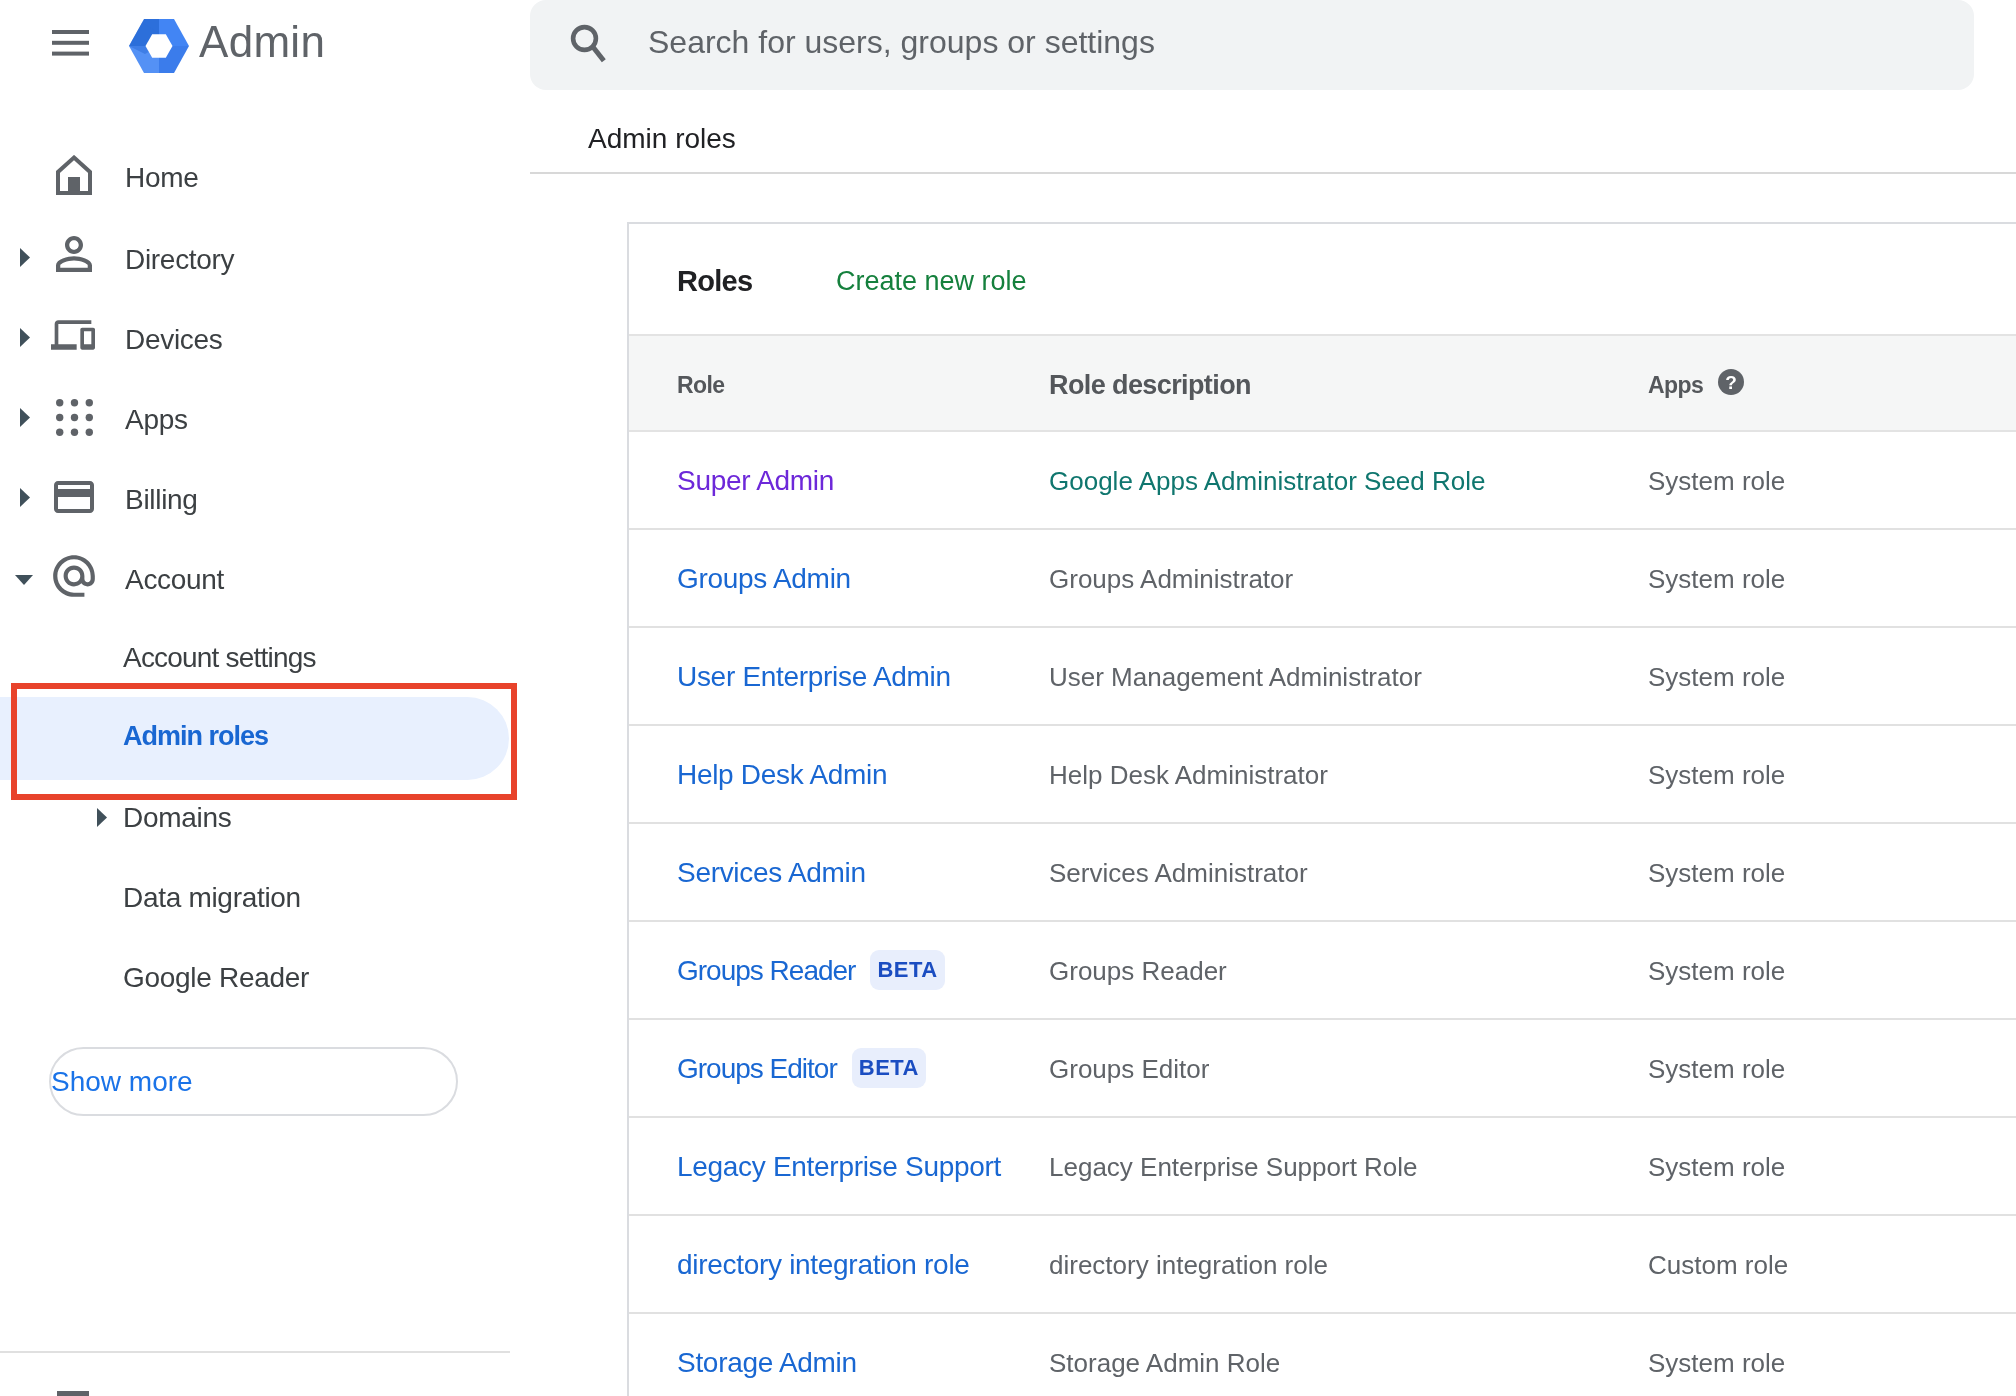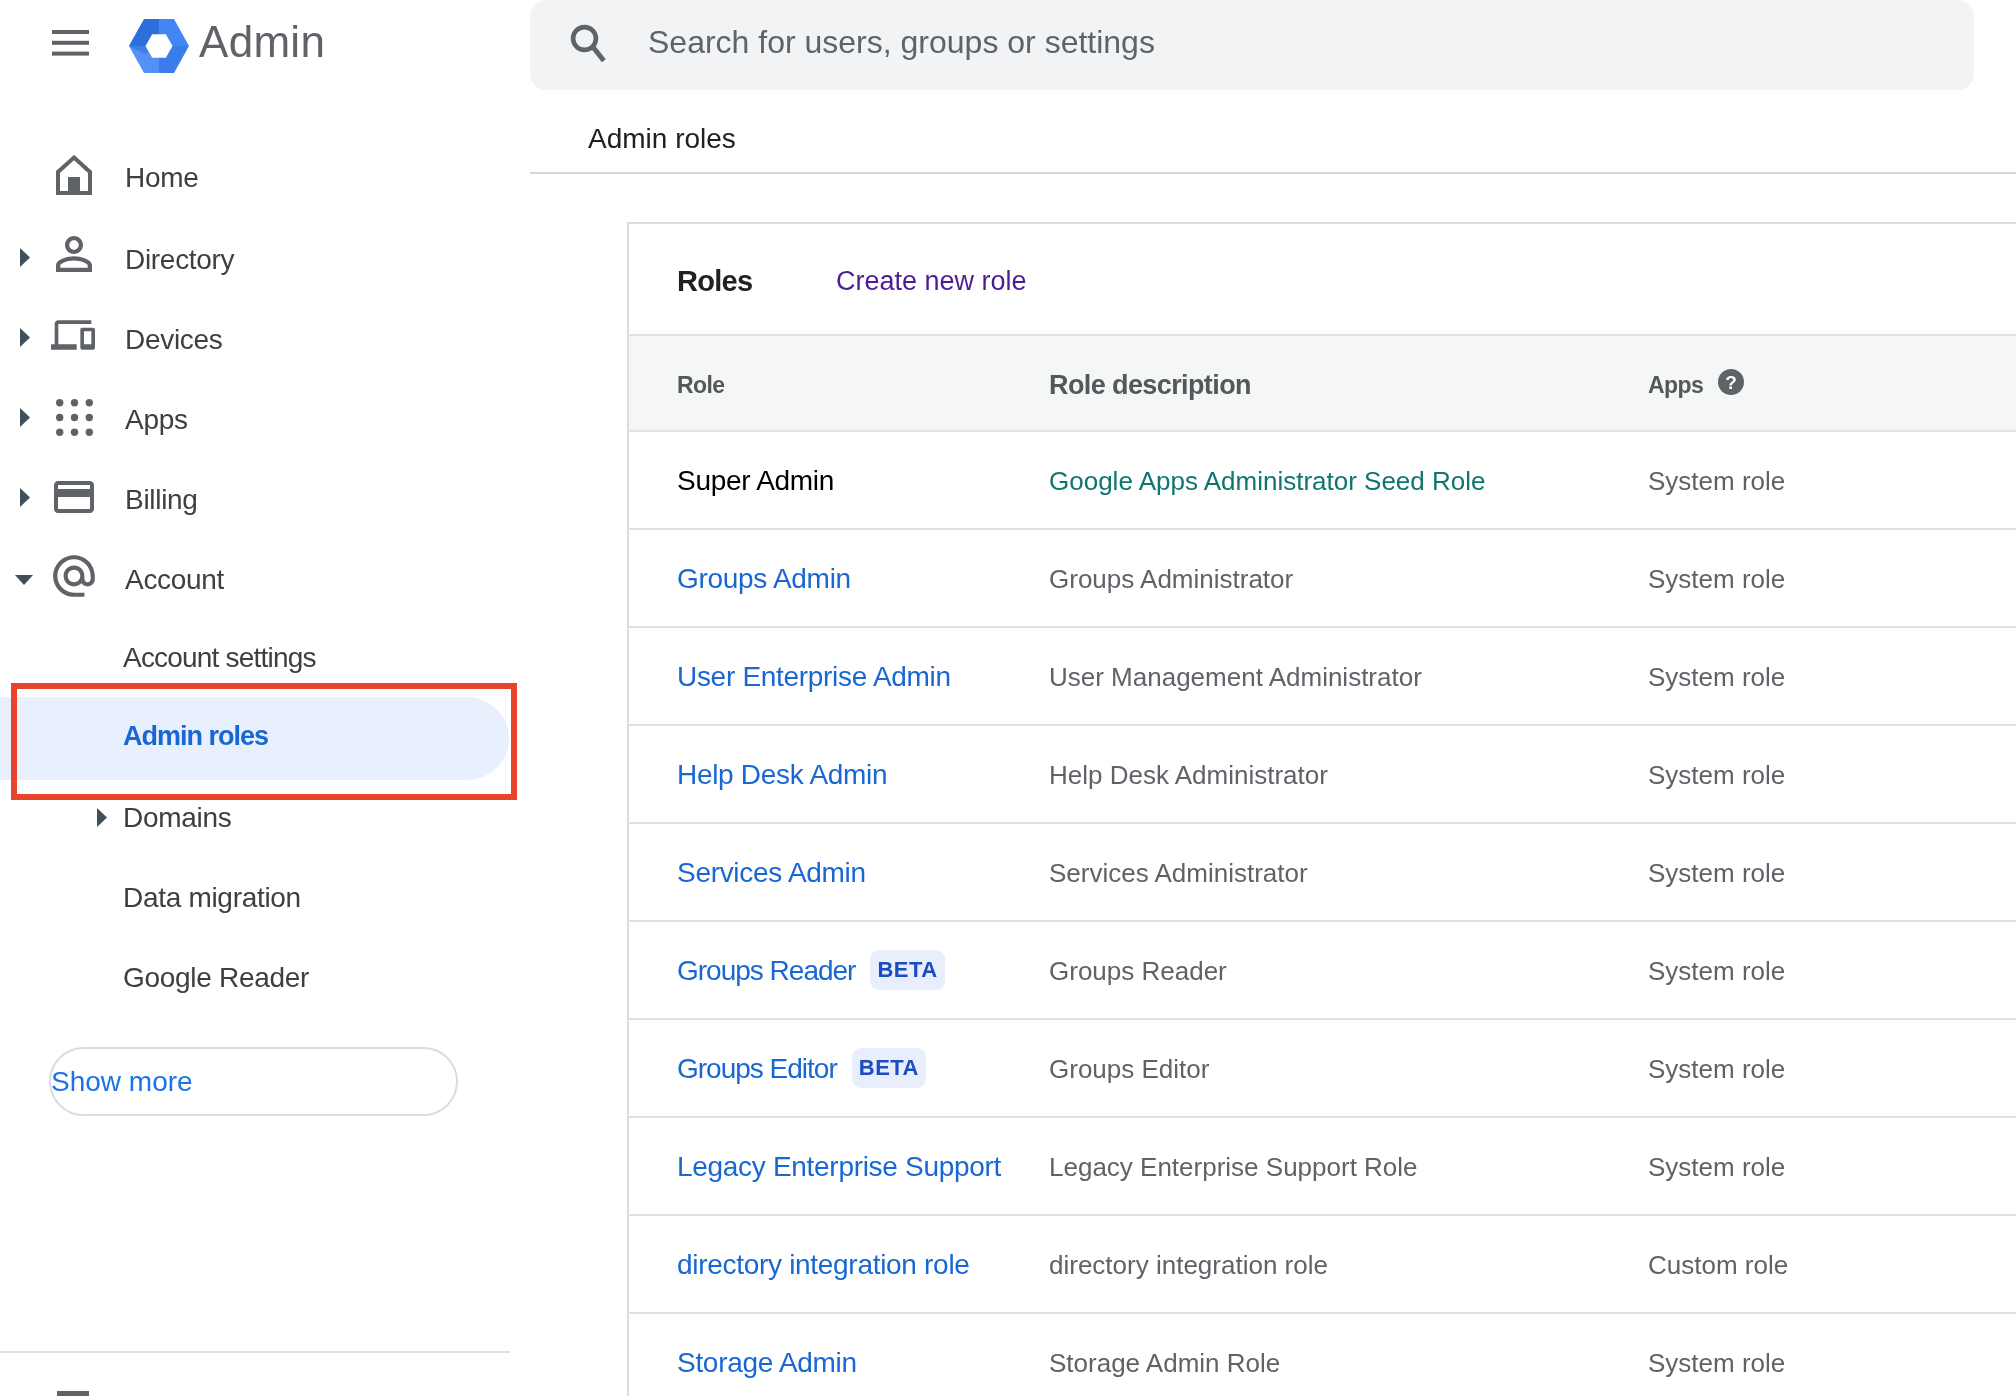--- a/index.html
+++ b/index.html
@@ -108,34 +108,34 @@
 <div class="abs" style="left:123px;top:950px;height:56px;line-height:56px;font-size:28px;letter-spacing:-0.3px;color:#3c4043;">Google Reader</div>
 
 <div class="abs" style="left:49px;top:1047px;width:409px;height:69px;border:2px solid #dadce0;border-radius:35px;text-align:left;line-height:65px;font-size:28px;color:#1a73e8;">Show more</div>
 
 <div class="abs" style="left:0;top:1351px;width:510px;height:2px;background:#e0e0e0;"></div>
 <div class="abs" style="left:57px;top:1391px;width:32px;height:5px;background:#5f6368;"></div>
 
 <div class="abs" style="left:627px;top:222px;width:1389px;height:1174px;border-top:2px solid #dadce0;border-left:2px solid #dadce0;background:#fff;"></div>
 
 <div class="abs" style="left:677px;top:253px;height:56px;line-height:56px;font-size:29px;font-weight:bold;letter-spacing:-0.7px;color:#202124;">Roles</div>
-<div class="abs" style="left:836px;top:253px;height:56px;line-height:56px;font-size:27px;color:#4c1d95;">Create new role</div>
+<div class="abs" style="left:836px;top:253px;height:56px;line-height:56px;font-size:27px;color:#15803d;">Create new role</div>
 
 <div class="abs" style="left:629px;top:334px;width:1387px;height:98px;background:#f5f6f6;border-top:2px solid #e3e3e3;border-bottom:2px solid #e3e3e3;"></div>
 <div class="abs" style="left:677px;top:357px;height:56px;line-height:56px;font-size:23px;font-weight:bold;letter-spacing:-0.6px;color:#54575b;">Role</div>
 <div class="abs" style="left:1049px;top:357px;height:56px;line-height:56px;font-size:27px;font-weight:bold;letter-spacing:-0.6px;color:#54575b;">Role description</div>
 <div class="abs" style="left:1648px;top:357px;height:56px;line-height:56px;font-size:23px;font-weight:bold;letter-spacing:-0.6px;color:#54575b;">Apps</div>
 <svg class="abs" style="left:1717px;top:368px" width="28" height="28" viewBox="0 0 28 28">
   <circle cx="14" cy="14" r="13" fill="#5f6368"></circle>
   <text x="14" y="20.5" font-size="19" font-weight="bold" fill="#ffffff" text-anchor="middle" font-family="Liberation Sans, sans-serif">?</text>
 </svg>
 
 <div id="rows">
 <div class="abs" style="left:629px;top:432px;width:1387px;height:98px;border-bottom:2px solid #e1e1e1;"></div>
-<div class="abs" style="left:677px;top:453px;height:56px;line-height:56px;font-size:28px;letter-spacing:-0.3px;color:#000000;">Super Admin</div>
+<div class="abs" style="left:677px;top:453px;height:56px;line-height:56px;font-size:28px;letter-spacing:-0.3px;color:#6d28d9;">Super Admin</div>
 <div class="abs" style="left:1049px;top:453px;height:56px;line-height:56px;font-size:26px;color:#0f766e;">Google Apps Administrator Seed Role</div>
 <div class="abs" style="left:1648px;top:453px;height:56px;line-height:56px;font-size:26px;color:#5f6368;">System role</div>
 <div class="abs" style="left:629px;top:530px;width:1387px;height:98px;border-bottom:2px solid #e1e1e1;"></div>
 <div class="abs" style="left:677px;top:551px;height:56px;line-height:56px;font-size:28px;letter-spacing:-0.3px;color:#1967d2;">Groups Admin</div>
 <div class="abs" style="left:1049px;top:551px;height:56px;line-height:56px;font-size:26px;color:#5f6368;">Groups Administrator</div>
 <div class="abs" style="left:1648px;top:551px;height:56px;line-height:56px;font-size:26px;color:#5f6368;">System role</div>
 <div class="abs" style="left:629px;top:628px;width:1387px;height:98px;border-bottom:2px solid #e1e1e1;"></div>
 <div class="abs" style="left:677px;top:649px;height:56px;line-height:56px;font-size:28px;letter-spacing:-0.3px;color:#1967d2;">User Enterprise Admin</div>
 <div class="abs" style="left:1049px;top:649px;height:56px;line-height:56px;font-size:26px;color:#5f6368;">User Management Administrator</div>
 <div class="abs" style="left:1648px;top:649px;height:56px;line-height:56px;font-size:26px;color:#5f6368;">System role</div>

